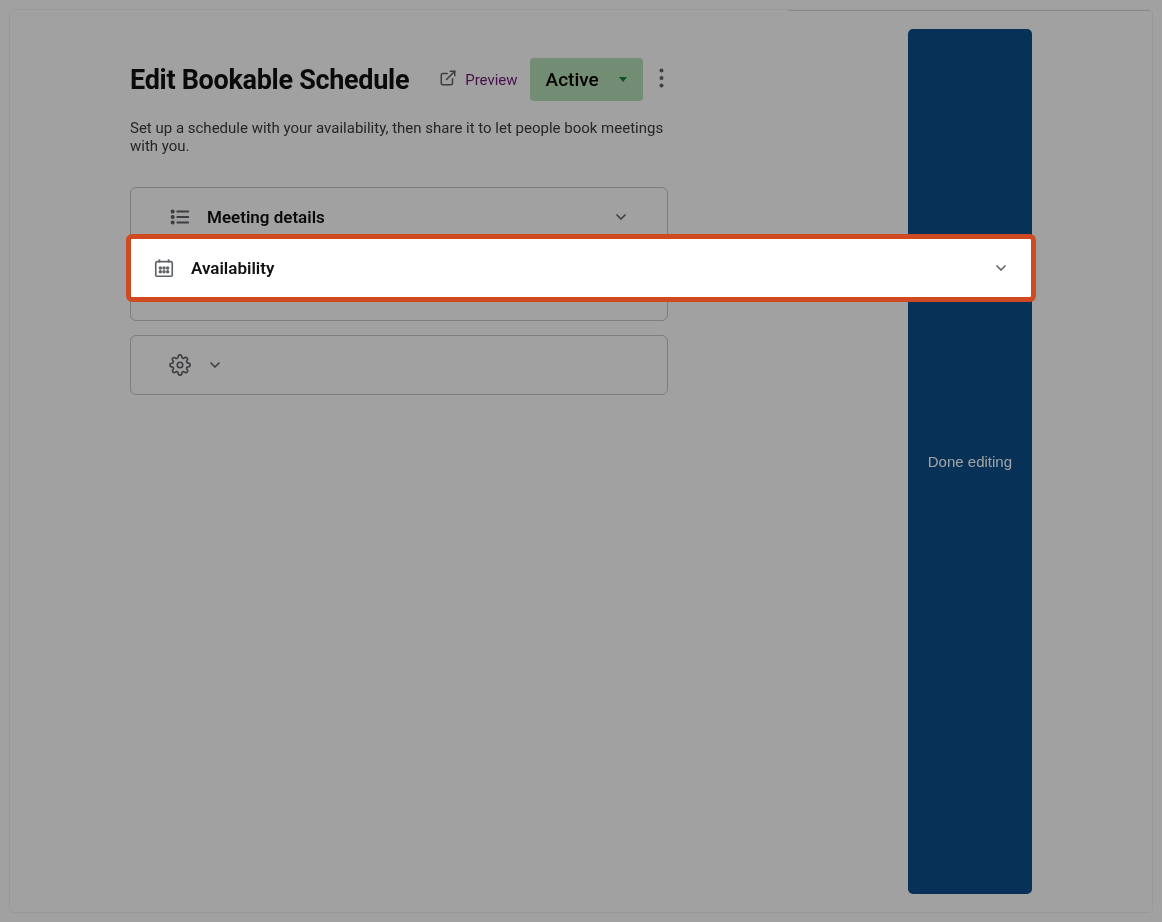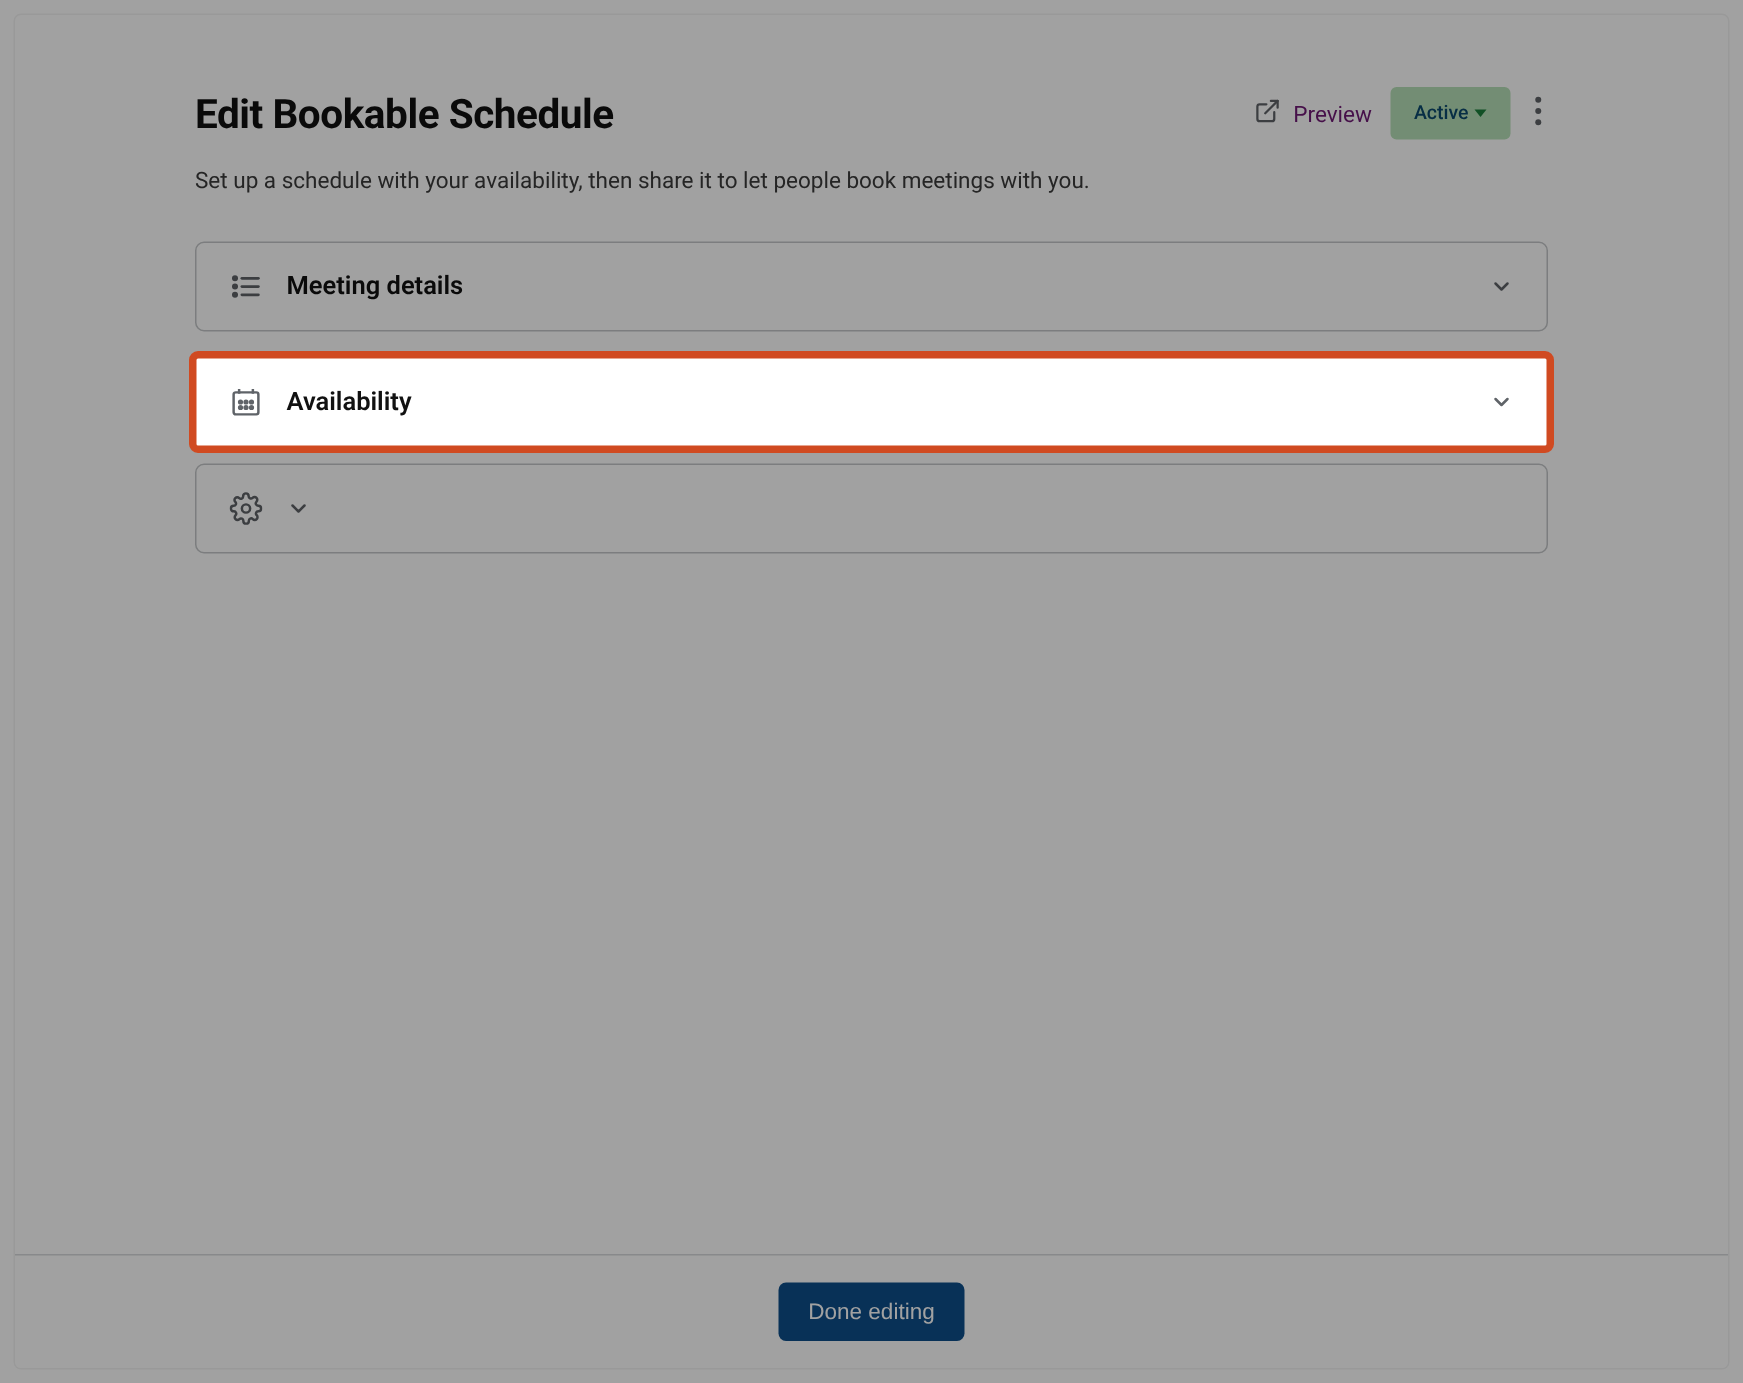--- a/index.html
+++ b/index.html
@@ -17,21 +17,20 @@
     }
     .page-wrapper {
       position: absolute;
       top: 10px;
       left: 10px;
       right: 10px;
       bottom: 10px;
       background: #fff;
       border-radius: 4px;
       display: flex;
-      flex-direction: column;
       overflow: hidden;
       box-shadow: 0 0 0 1px rgba(0,0,0,0.05);
     }
     .main-content {
       flex: 1;
       padding: 48px 120px 0 120px;
       overflow: auto;
     }
     .header-row {
       display: flex;
@@ -59,24 +58,24 @@
       cursor: pointer;
       text-decoration: none;
     }
     .preview-link svg {
       width: 18px;
       height: 18px;
     }
     .status-dropdown {
       display: flex;
       align-items: center;
-      gap: 0;
+      gap: 16px;
       background: #b7e0b8;
-      color: #0c4a6e;
-      font-size: 13px;
+      color: #000000;
+      font-size: 19px;
       font-weight: 500;
       padding: 10px 16px;
       border-radius: 4px;
       cursor: pointer;
     }
     .status-dropdown .caret {
       width: 0;
       height: 0;
       border-left: 4px solid transparent;
       border-right: 4px solid transparent;
@@ -101,21 +100,21 @@
       display: flex;
       flex-direction: column;
       gap: 14px;
     }
     .accordion-item {
       border: 1px solid #c4c7c9;
       border-radius: 6px;
       background: #fff;
       display: flex;
       align-items: center;
-      padding: 18px 22px;
+      padding: 18px 38px;
       cursor: pointer;
     }
     .accordion-icon {
       width: 22px;
       height: 22px;
       margin-right: 16px;
       color: #555;
       flex-shrink: 0;
     }
     .accordion-icon svg {

